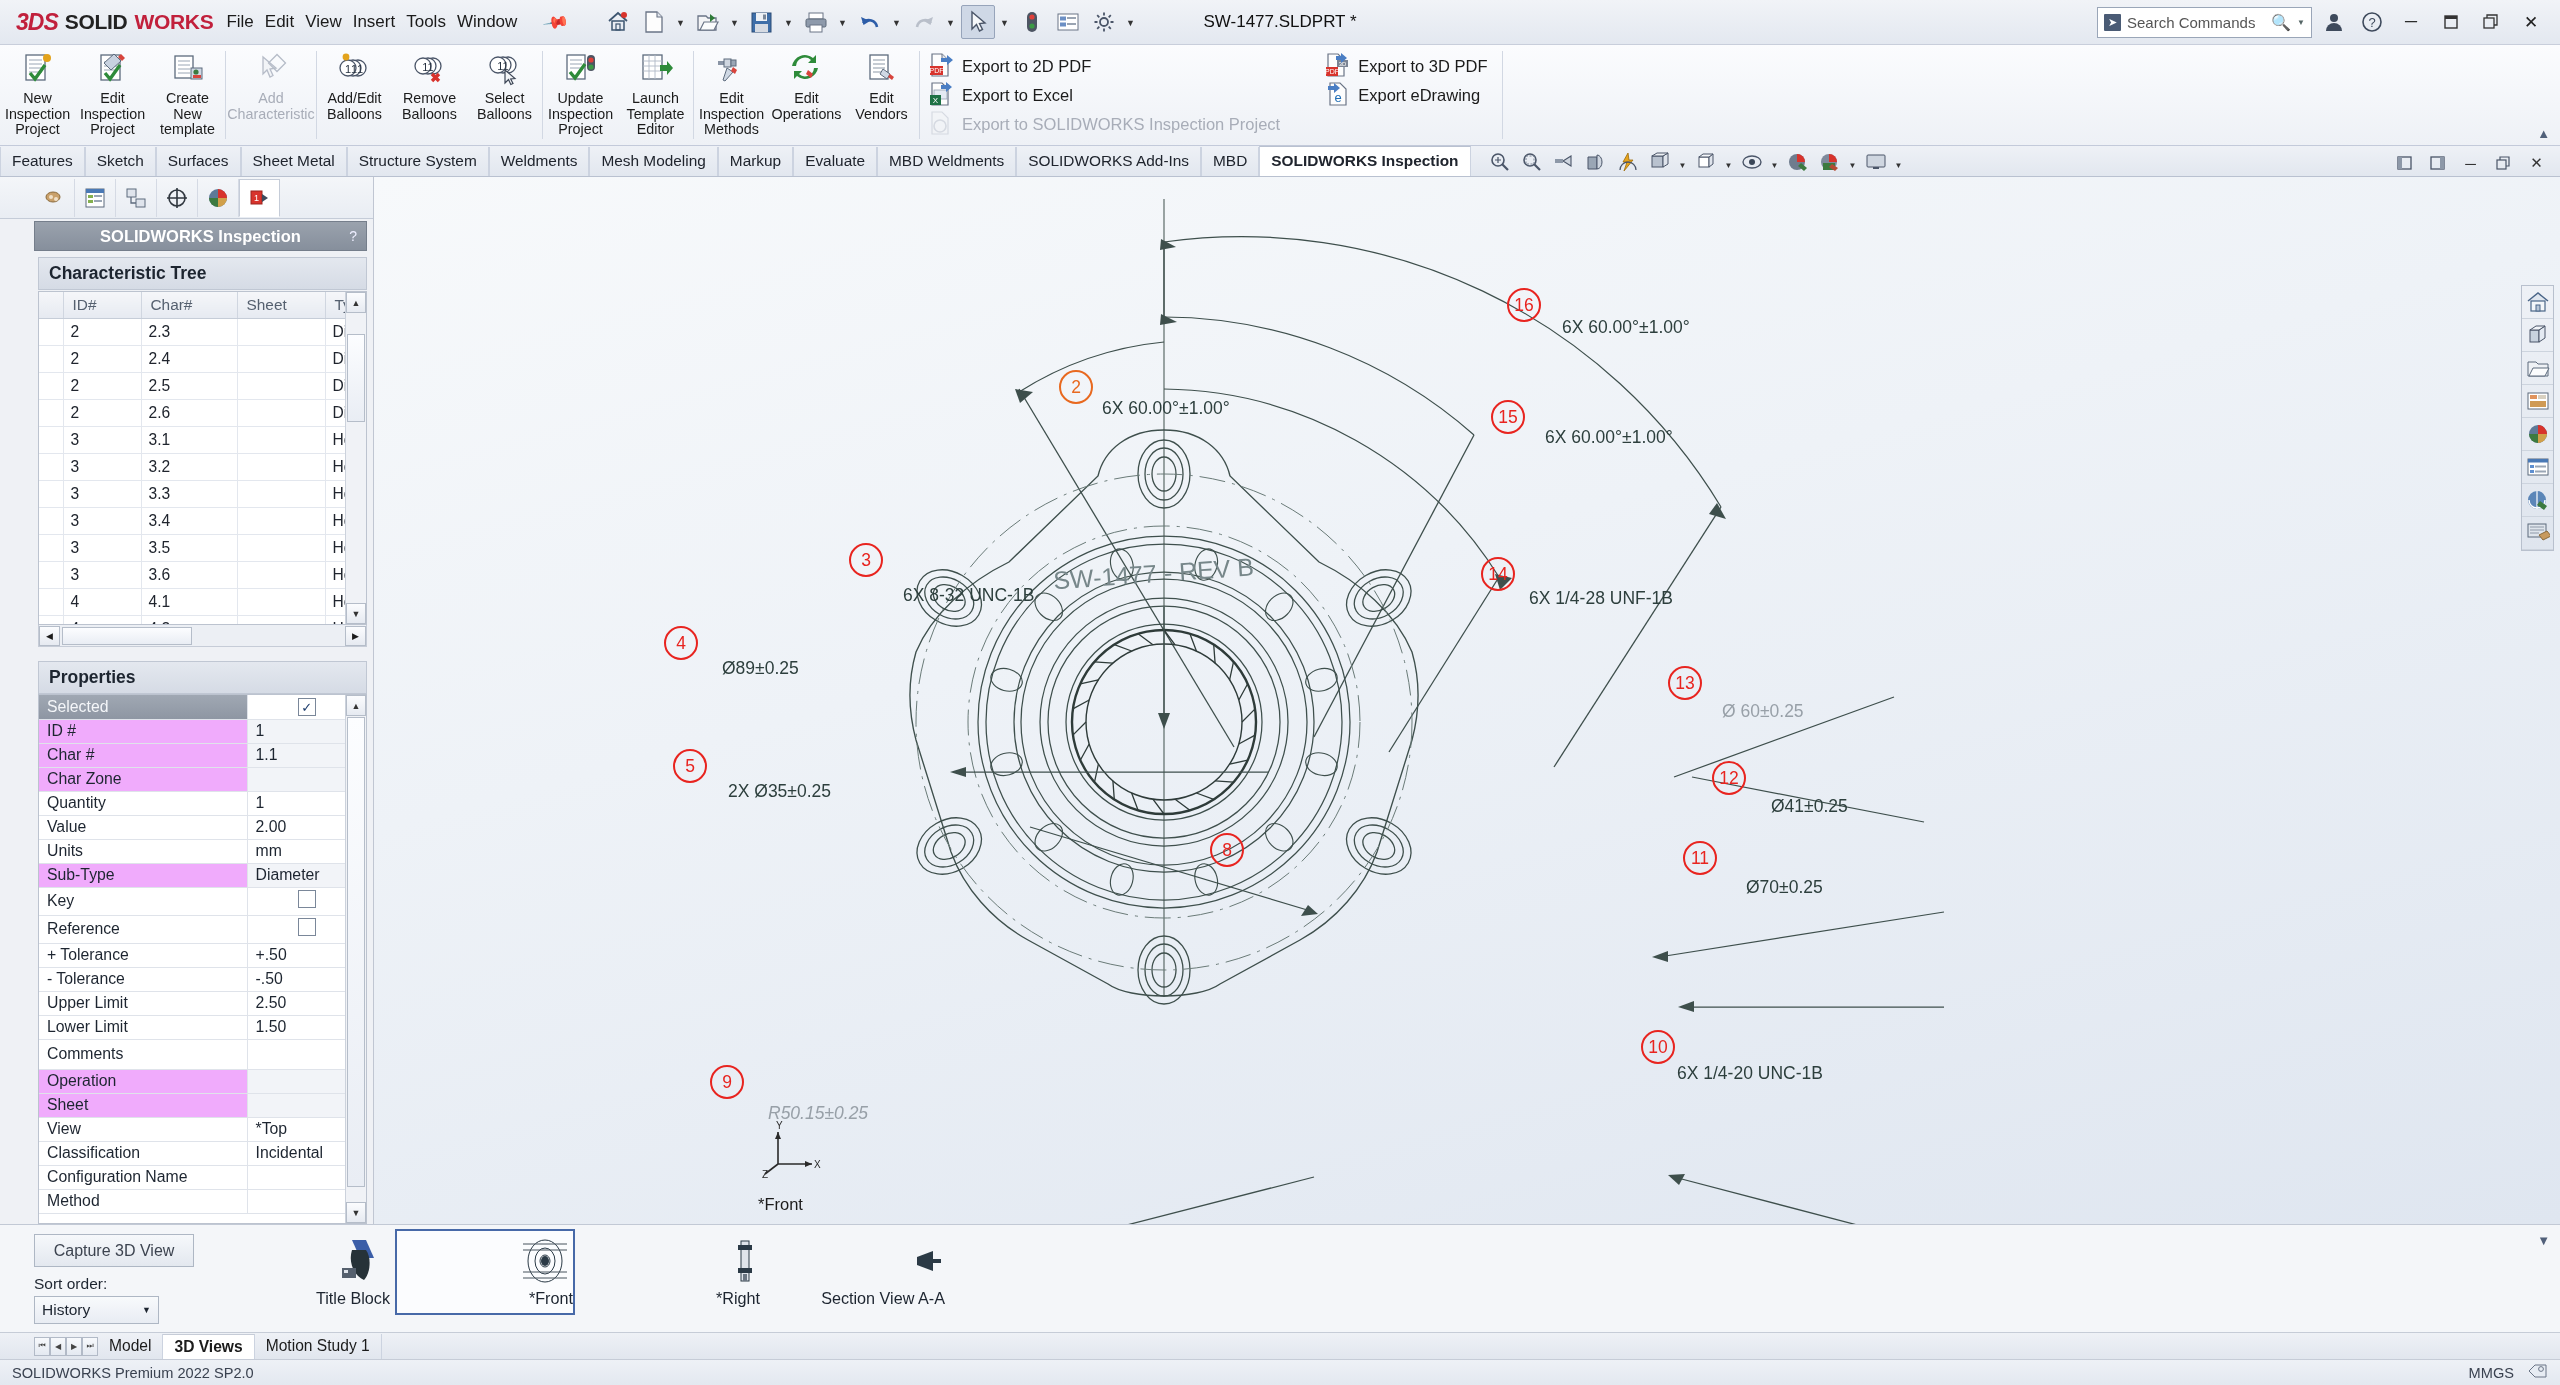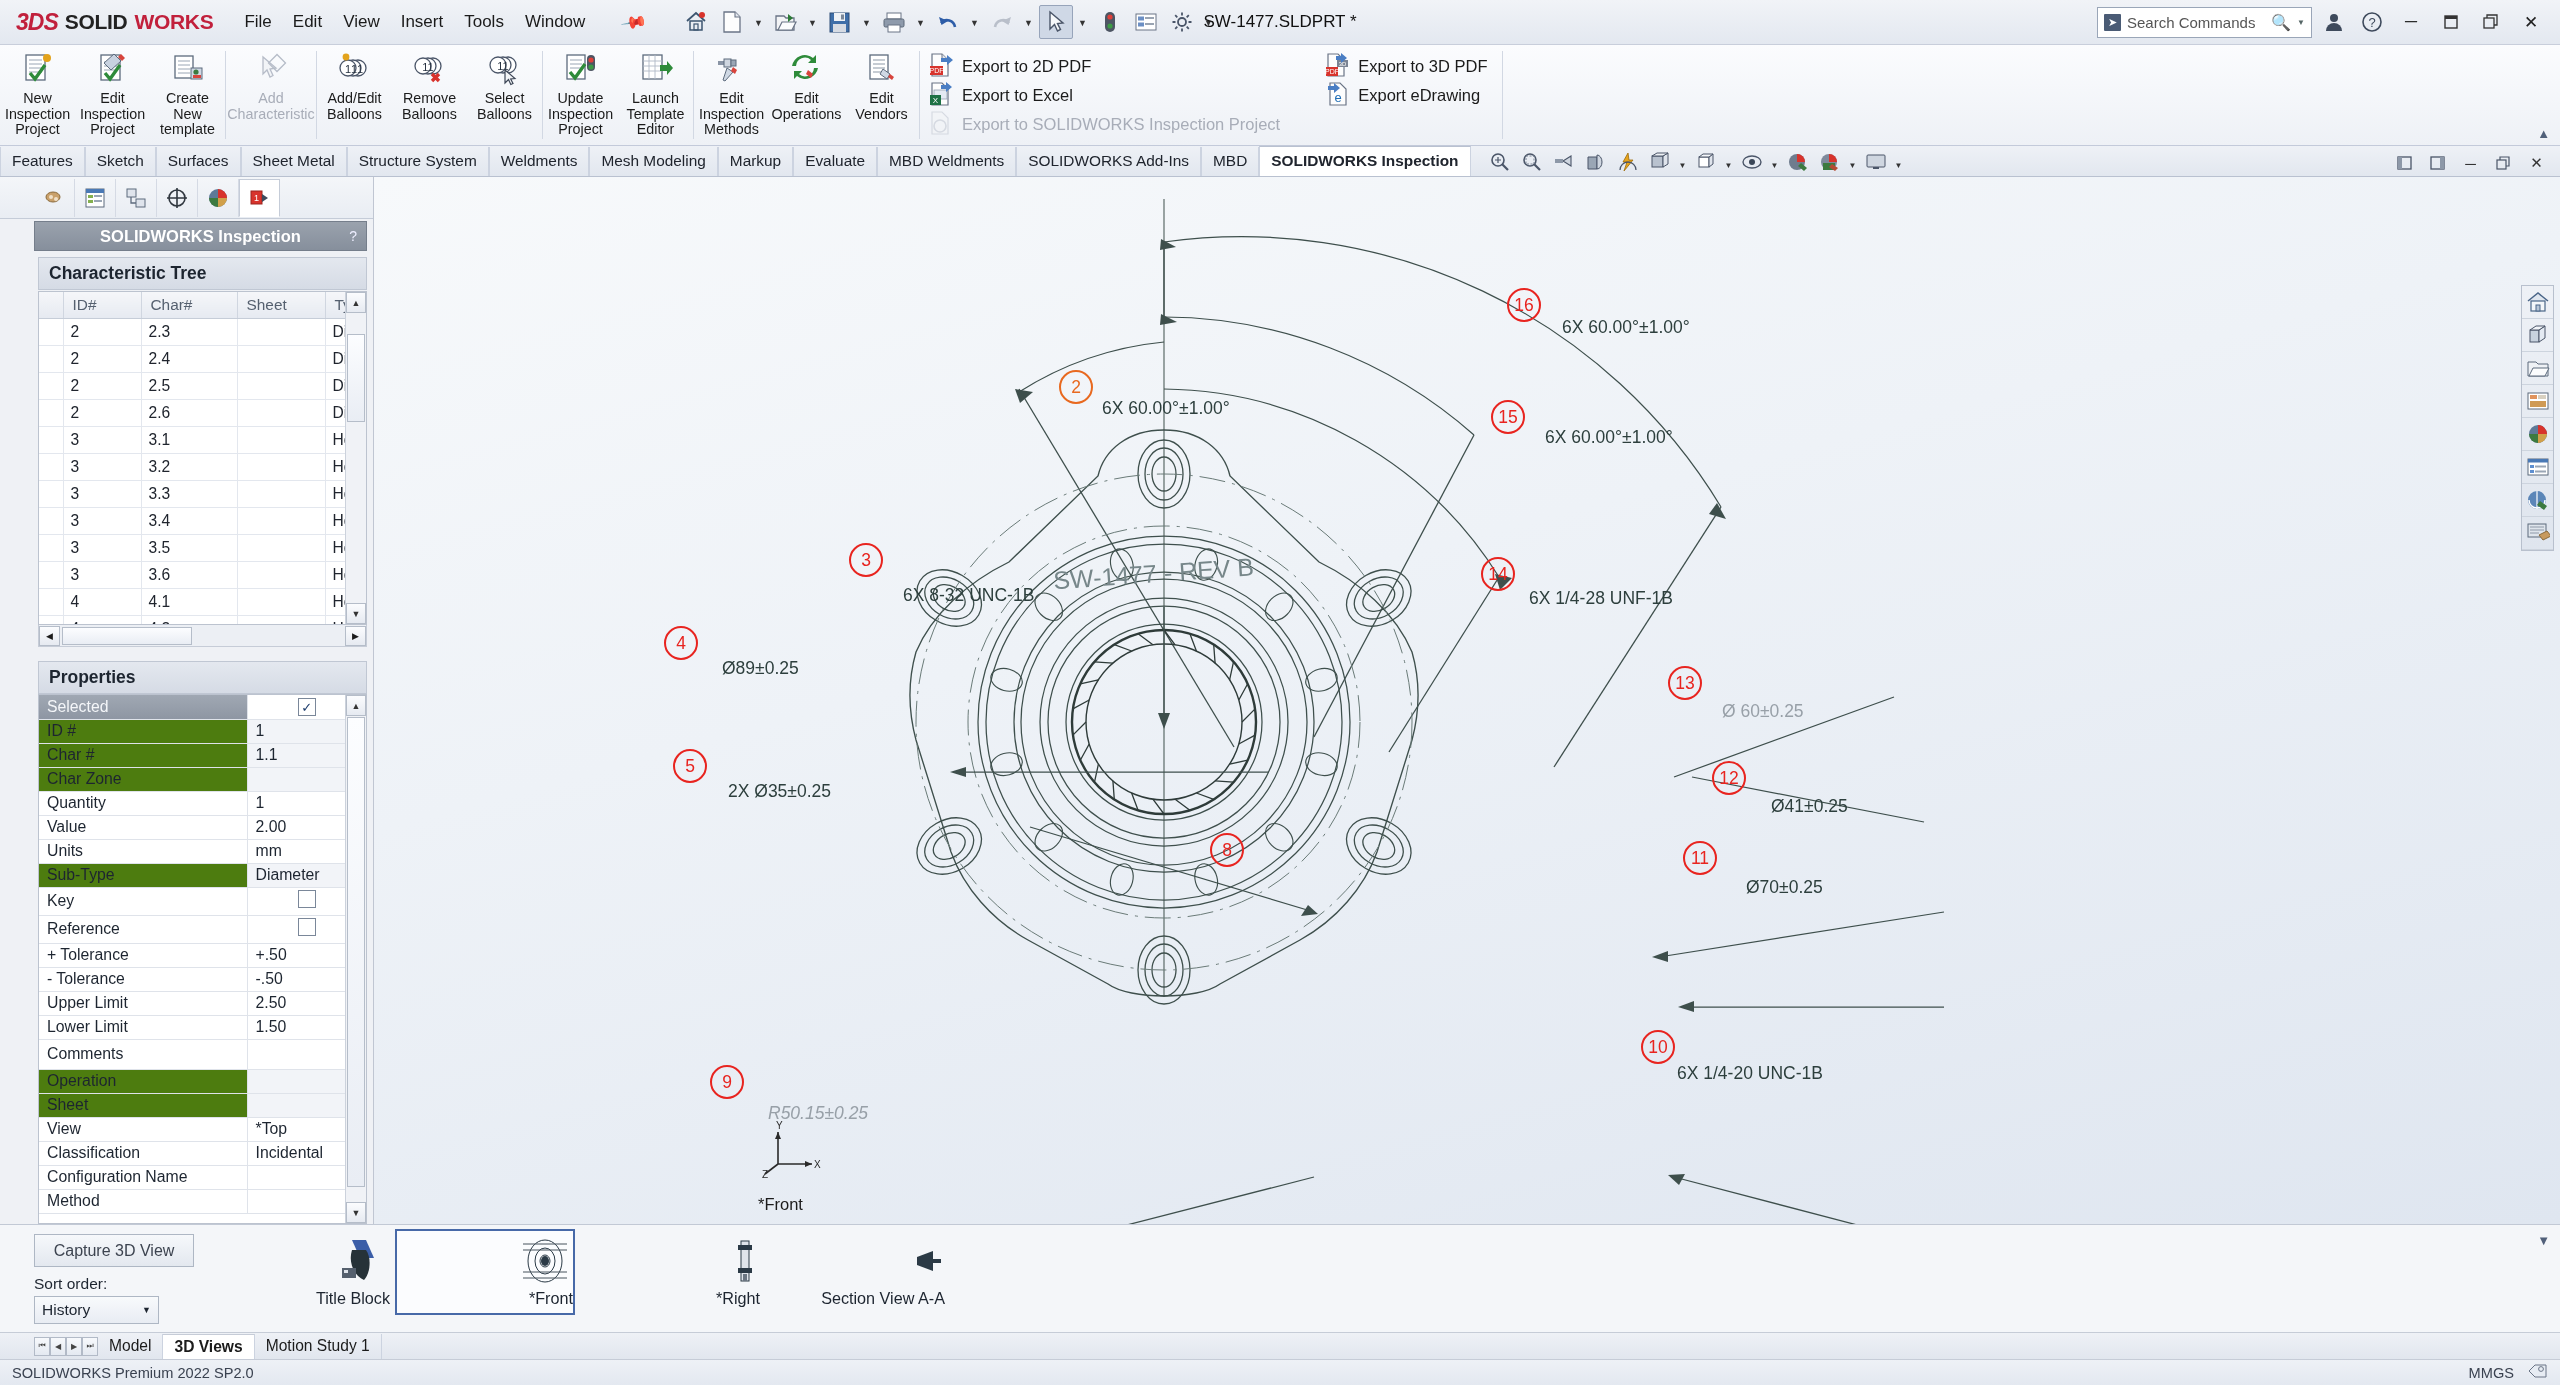--- a/index.html
+++ b/index.html
@@ -18,21 +18,21 @@
     height:45px; flex:0 0 45px;
     background:linear-gradient(#f1f3f7,#e3e8f0);
     display:flex; align-items:center;
     border-bottom:1px solid #c8cedb;
     position:relative;
   }
   .sw-logo{ display:flex; align-items:center; gap:7px; padding:0 12px 0 16px; }
   .sw-logo .ds{ color:#c1203c; font-weight:bold; font-size:23px; letter-spacing:-1px; font-style:italic;}
   .sw-logo .solid{ font-weight:bold; font-size:21px; color:#222; letter-spacing:-0.3px;}
   .sw-logo .works{ font-weight:bold; font-size:21px; color:#c1203c; letter-spacing:-0.3px;}
-  .menubar{ display:flex; align-items:center; gap:19px; margin-left:18px; font-size:17px;}
+  .menubar{ display:flex; align-items:center; gap:9px; font-size:17px;}
   .menubar span{ cursor:default; padding:2px 1px;}
   .pin-icon{ margin-left:18px; color:#444; font-size:17px; transform:rotate(35deg);}
   .qtools{ display:flex; align-items:center; gap:2px; margin-left:32px; }
   .qbtn{ width:34px;height:34px; display:flex;align-items:center;justify-content:center; border:1px solid transparent; border-radius:2px;}
   .qbtn.sel{ background:#cfd8e6; border:1px solid #97a4ba; }
   .qcaret{ width:16px;height:32px; display:flex;align-items:flex-end;justify-content:center; padding-bottom:10px; color:#333; font-size:9px;}
   .title-file{
     position:absolute; left:50%; transform:translateX(-50%);
     font-size:17px; color:#111;
   }
@@ -133,21 +133,21 @@
   .hscroll{ margin:0 6px 0 38px; height:22px; background:#eceff4; border:1px solid #c6ccd7; border-top:none; display:flex;align-items:center;}
   .hs-btn{ width:21px;height:20px;background:linear-gradient(#fbfcfe,#e6eaf1); border:1px solid #b5bdc9;display:flex;align-items:center;justify-content:center;font-size:9px;}
   .hs-thumb{ height:18px; background:linear-gradient(#fcfdff,#e9edf4);border:1px solid #b5bdc9; width:130px; margin-left:2px;}
   .hs-right{ margin-left:auto; }
 
   .props-wrap{ margin:14px 6px 0 38px; flex:1; display:flex;flex-direction:column; min-height:0;}
   .props-table-wrap{ border:1px solid #bcc3cf; background:#fff; position:relative; flex:1; overflow:hidden;}
   table.props{ border-collapse:collapse; width:100%; font-size:15.8px; table-layout:fixed;}
   table.props td{ padding:2.5px 8px; border-bottom:1px solid #dfe3ea; height:23px;}
   td.pk{ width:208px; border-right:1px solid #dfe3ea; background:#fff; color:#1d2530;}
-  td.pk.shade{ background:#4d7c0f; }
+  td.pk.shade{ background:#f0abfc; }
   td.pv{ color:#1d2530; background:#fff;}
   td.pv.shade{ background:#f2f4f8;}
   tr.sel td.pk{ background:linear-gradient(#a0a8b3,#8e96a3); color:#f4f6f9; }
   .chk{ width:18px;height:18px;border:1px solid #7a8799; background:#fff; display:inline-flex;align-items:center;justify-content:center;font-size:13px;color:#1a3a6b;}
   .ctr{ text-align:center; }
   .rightcell{ padding-left:22px; }
 
   
   .graphics{ flex:1; position:relative; background:linear-gradient(165deg,#f7f9fb 0%,#eef2f7 40%,#dfe6f0 100%); overflow:hidden;}
   .view-label{ position:absolute; left:384px; bottom:8px; font-size:16.5px; color:#1c1c1c;}

